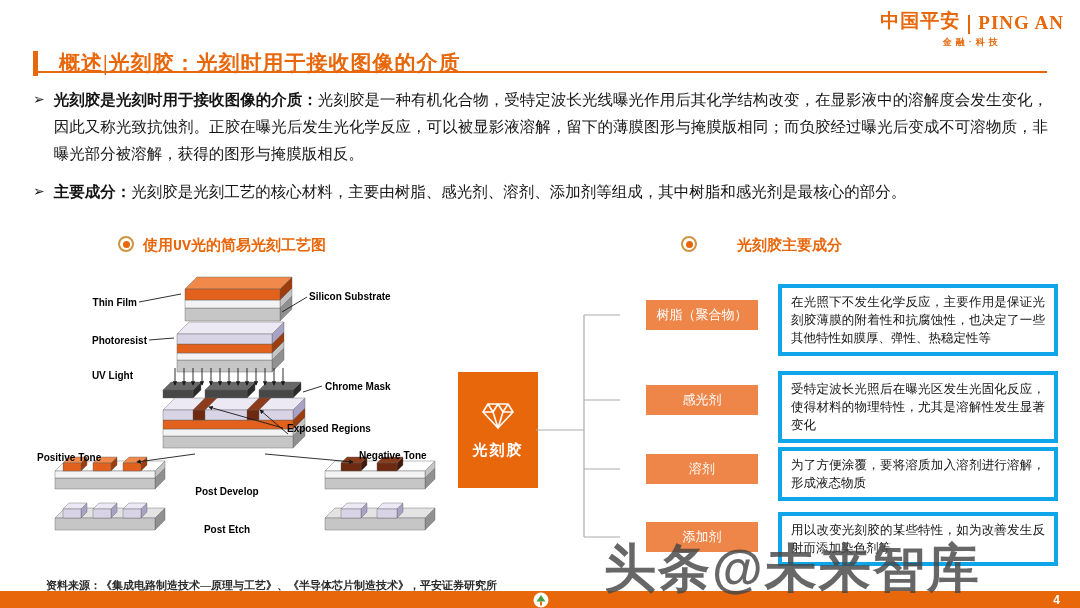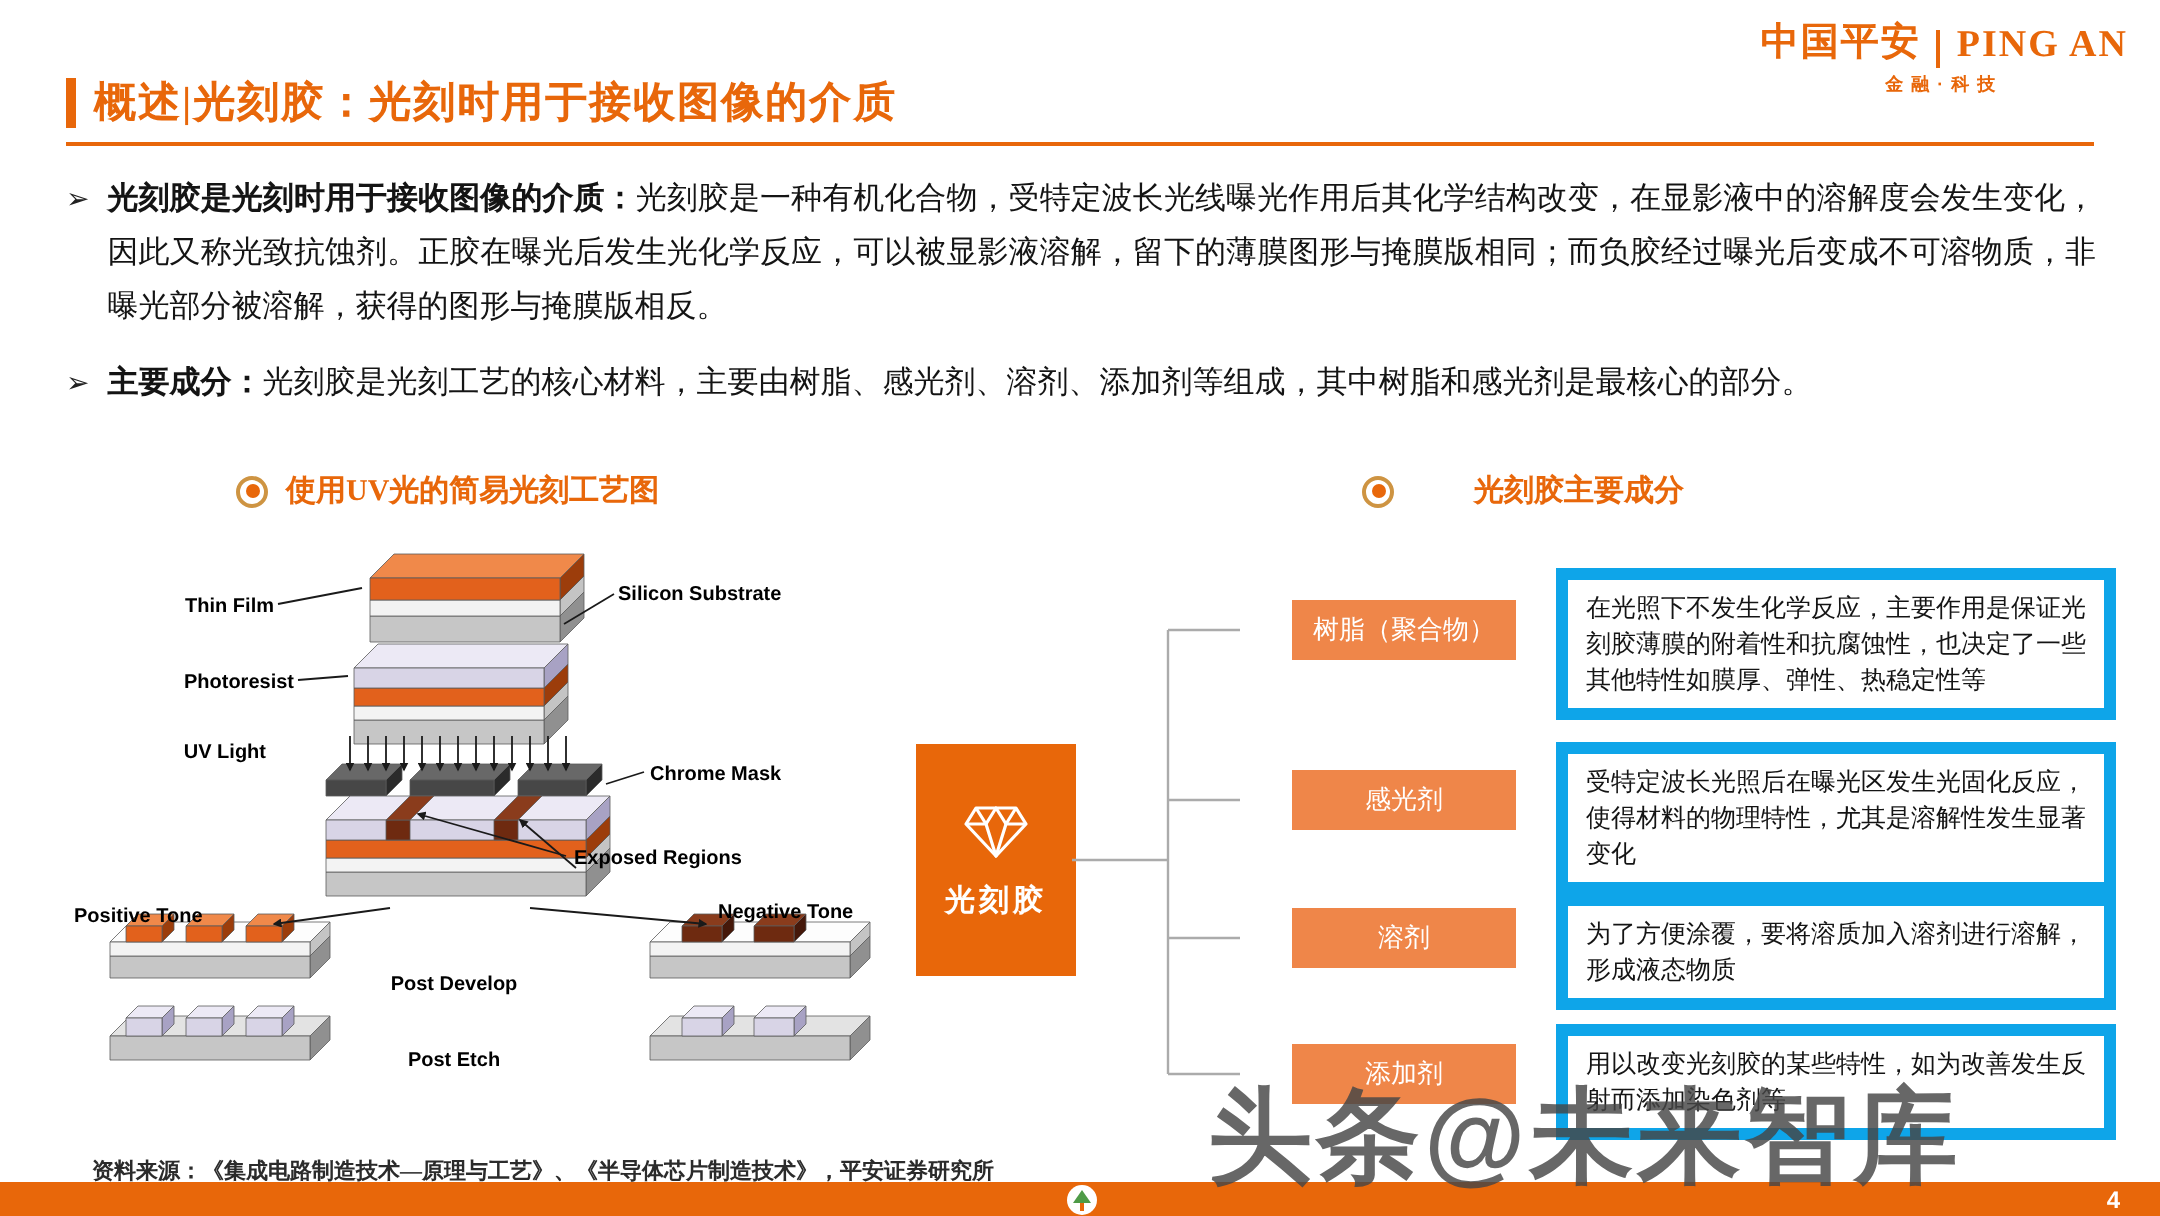--- a/index.html
+++ b/index.html
@@ -10,55 +10,55 @@
   
   .pa-logo{ position:absolute; top:8px; right:16px; text-align:center; color:var(--accent); }
   .pa-row{ display:flex; align-items:flex-end; justify-content:flex-end; font-weight:bold;
            font-size:19px; letter-spacing:1px; font-family:"Liberation Serif",serif; }
   .pa-div{ width:2px; height:19px; background:var(--accent); margin:0 8px; }
   .pa-tag{ font-size:9px; letter-spacing:4px; margin-top:2px; font-weight:bold; }
 
   
   .title-row{ position:absolute; left:33px; top:37px; display:flex; align-items:center; }
   .title-bar{ width:5px; height:25px; background:var(--accent); margin-right:9px; }
-  .title{ margin:0; font-size:21px; font-weight:bold; color:var(--accent);
+  .title{ margin:12px; font-size:21px; font-weight:bold; color:var(--accent);
           font-family:"Liberation Serif",serif; letter-spacing:1px;text-align:center; }
   .title-underline{ position:absolute; left:33px; top:71px; width:1014px; border-top:2px solid var(--accent); }
 
   
   .bullets{ position:absolute; left:33px; top:86px; width:1015px; }
   .bullet{ display:flex; margin-bottom:11px; }
   .bmark{ font-size:14px; margin-right:9px; line-height:27px; color:#222; flex:none; }
   .btext{ margin:0; font-size:15.5px; line-height:27px; color:#141414; text-align:justify;
           font-family:"Liberation Serif",serif; }
 
   
-  .sec-head{ position:absolute; display:flex; align-items:center; gap:9px; color:var(--accent);
-             font-weight:bold; font-size:15px; font-family:Liberation Serif, serif; }
+  .sec-head{ position:absolute; display:flex; gap:9px; color:var(--accent);
+             font-weight:bold; font-size:15px; font-family:Liberation Mono, monospace; }
   #sec-left{ left:118px; top:236px; }
   #sec-right{ left:681px; top:236px;gap:40px; }
   .sec-dot{ width:12px; height:12px; border:2px solid #CE9442; border-radius:50%; position:relative; flex:none; }
   .sec-dot::after{ content:""; position:absolute; inset:2.5px; background:var(--accent); border-radius:50%; }
 
   
   #litho{ position:absolute; left:25px; top:262px; }
   .dl{ font-size:10px; font-weight:bold; fill:#000; font-family:"Liberation Sans",sans-serif; }
 
   
   .root-box{ position:absolute; left:458px; top:372px; width:80px; height:116px; background:var(--accent);
              display:flex; flex-direction:column; align-items:center; justify-content:center; gap:10px; }
   .root-label{ color:#fff; font-size:15px; font-weight:bold; letter-spacing:2px; font-family:"Liberation Serif",serif; }
   #connector{ position:absolute; left:536px; top:280px; }
   #connector line{ stroke:#ABABAB; stroke-width:1.2; }
   .comp-box{ position:absolute; left:646px; width:112px; height:30px; background:var(--box); color:#fff;
              display:flex; align-items:center; justify-content:center; font-size:13px;
              font-family:"Liberation Serif",serif; }
   #comp-0{ top:300px; } #comp-1{ top:385px; } #comp-2{ top:454px; } #comp-3{ top:522px; }
   .desc-box{ position:absolute; left:778px; width:280px; box-sizing:border-box; background:#fff;
-             border:6px solid #0ea5e9; padding:5px 9px; font-size:12.5px; line-height:18px;
+             border:4px solid #0ea5e9; padding:5px 9px; font-size:12.5px; line-height:18px;
              color:#141414; text-align:justify; font-family:"Liberation Serif",serif; }
   #desc-0{ top:284px; } #desc-1{ top:371px; } #desc-2{ top:447px; } #desc-3{ top:512px; }
 
   
   .source{ position:absolute; left:46px; top:578px; font-size:11px; font-weight:bold; color:#2b2b2b;
            font-family:"Liberation Serif",serif; }
   .footer-bar{ position:absolute; left:0; bottom:0; width:100%; height:17px; background:var(--accent); z-index:10; }
   .page-num{ position:absolute; right:20px; bottom:1px; color:#fff; font-size:12px; font-weight:bold; z-index:11; }
   .footer-logo{ position:absolute; left:530px; bottom:0; z-index:11; }
 

